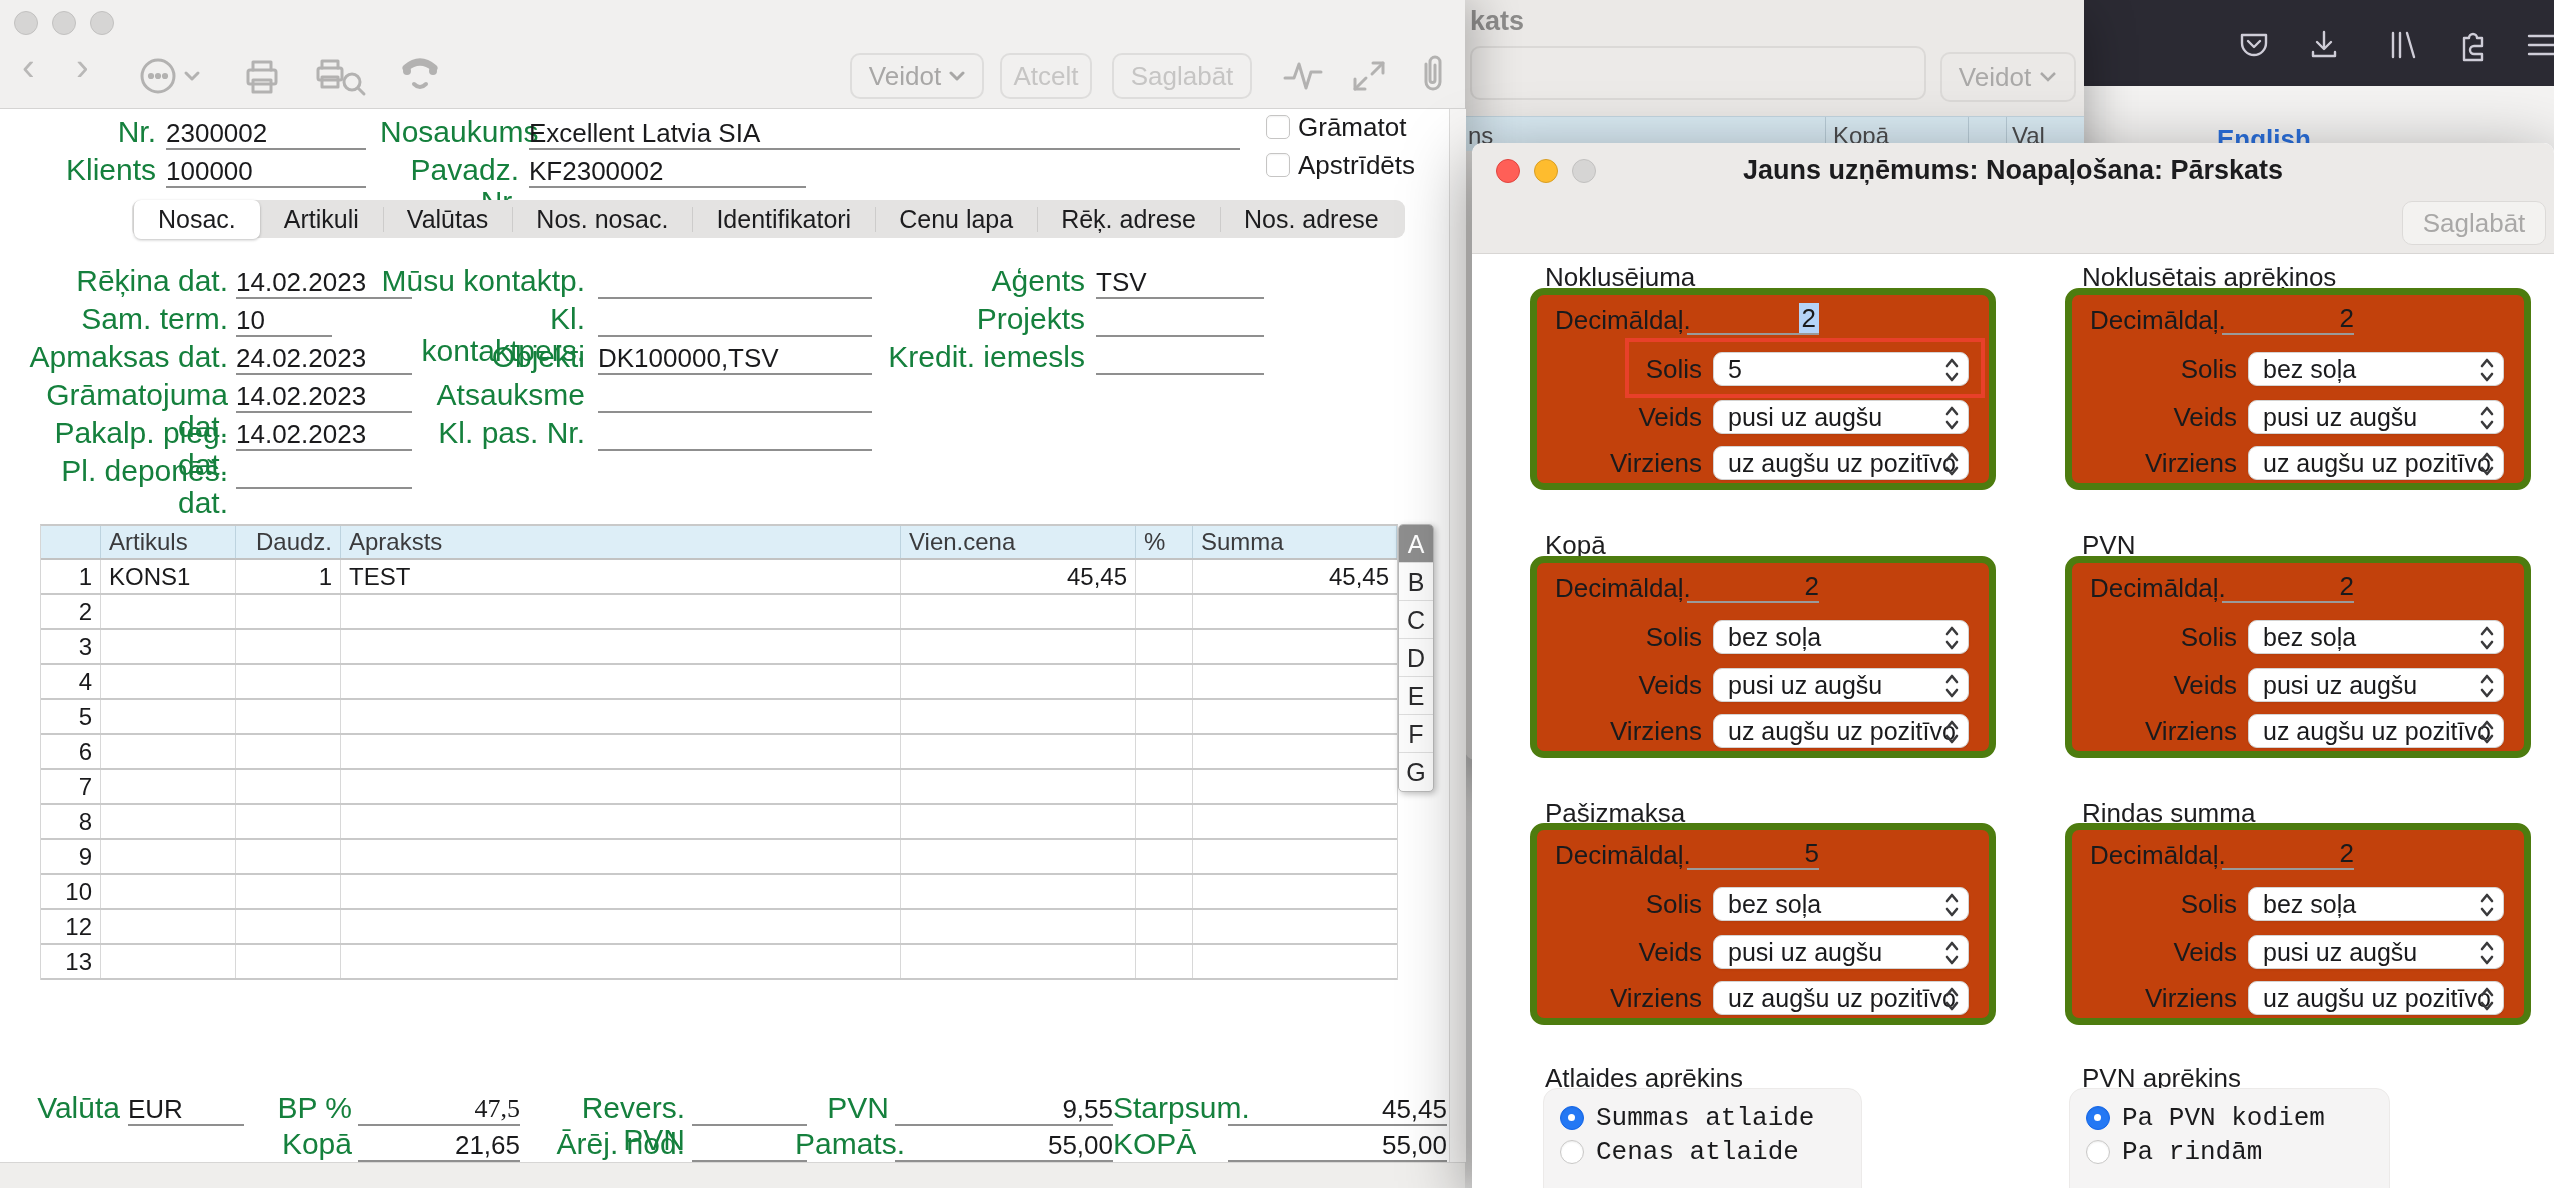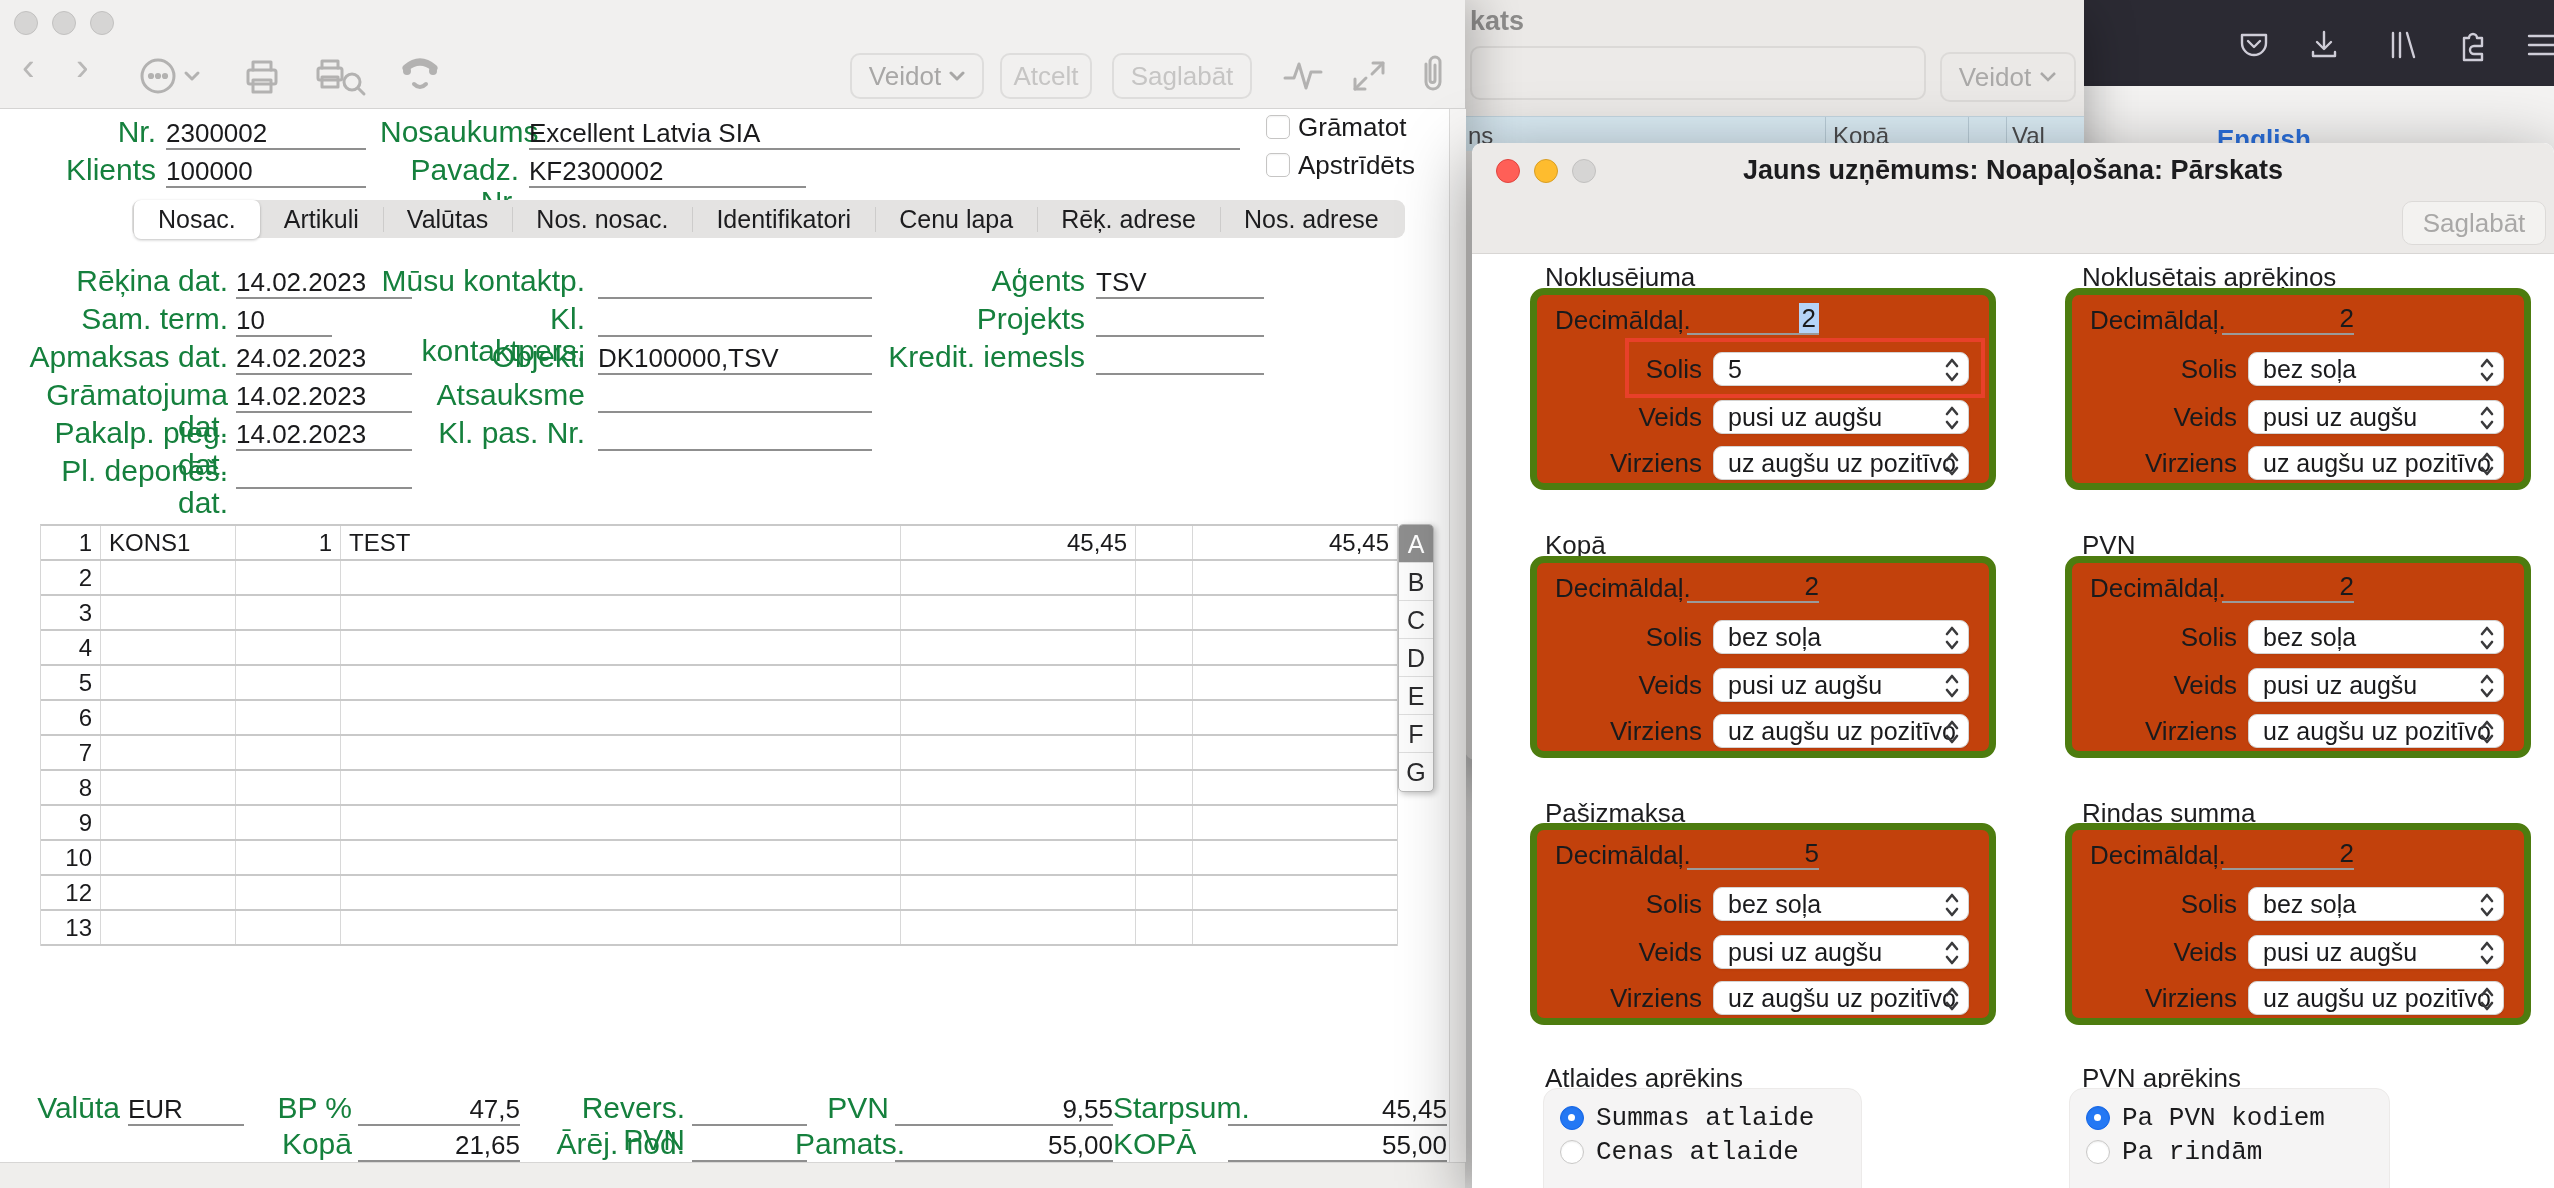--- a/index.html
+++ b/index.html
@@ -259,20 +259,29 @@
       <div class="fval" style="left:598px;top:308px;width:274px;"></div>
 
       <div class="flabel" style="left:880px;top:156px;width:205px;">Aģents</div>
       <div class="fval" style="left:1096px;top:156px;width:168px;">TSV</div>
       <div class="flabel" style="left:880px;top:194px;width:205px;">Projekts</div>
       <div class="fval" style="left:1096px;top:194px;width:168px;"></div>
       <div class="flabel" style="left:880px;top:232px;width:205px;">Kredit. iemesls</div>
       <div class="fval" style="left:1096px;top:232px;width:168px;"></div>
 
       <div class="abs" id="itable" style="top:415px;left:40px;">
+        <div class="trow head">
+            <div class="tcell c0"></div>
+            <div class="tcell c1">Artikuls</div>
+            <div class="tcell c2">Daudz.</div>
+            <div class="tcell c3">Apraksts</div>
+            <div class="tcell c4">Vien.cena</div>
+            <div class="tcell c5">%</div>
+            <div class="tcell c6">Summa</div>
+          </div>
         <div>
             <div class="trow">
               <div class="tcell c0">1</div>
               <div class="tcell c1">KONS1</div>
               <div class="tcell c2">1</div>
               <div class="tcell c3">TEST</div>
               <div class="tcell c4">45,45</div>
               <div class="tcell c5"></div>
               <div class="tcell c6">45,45</div>
             </div>
@@ -383,21 +392,21 @@
           <div class="mcell">C</div>
           <div class="mcell">D</div>
           <div class="mcell">E</div>
           <div class="mcell">F</div>
           <div class="mcell">G</div>
         </div>
 
       <div class="flabel" style="left:30px;top:983px;width:90px;">Valūta</div>
       <div class="fval" style="left:128px;top:983px;width:116px;">EUR</div>
       <div class="flabel" style="left:250px;top:983px;width:102px;">BP %</div>
-      <div class="fval ralign" style="left:358px;top:983px;width:162px;">47,5</div>
+      <div class="fval ralign" style="left:358px;top:983px;width:162px;font-family:Liberation Serif, serif;">47,5</div>
       <div class="flabel" style="left:530px;top:983px;width:155px;">Revers. PVN</div>
       <div class="fval ralign" style="left:692px;top:983px;width:115px;"></div>
       <div class="flabel" style="left:815px;top:983px;width:74px;">PVN</div>
       <div class="fval ralign" style="left:895px;top:983px;width:218px;">9,55</div>
       <div class="flabel" style="left:1113px;top:983px;width:108px;text-align:left;">Starpsum.</div>
       <div class="fval ralign" style="left:1228px;top:983px;width:219px;">45,45</div>
 
       <div class="flabel" style="left:250px;top:1019px;width:102px;">Kopā BP</div>
       <div class="fval ralign" style="left:358px;top:1019px;width:162px;">21,65</div>
       <div class="flabel" style="left:530px;top:1019px;width:155px;">Ārēj. nod.</div>

